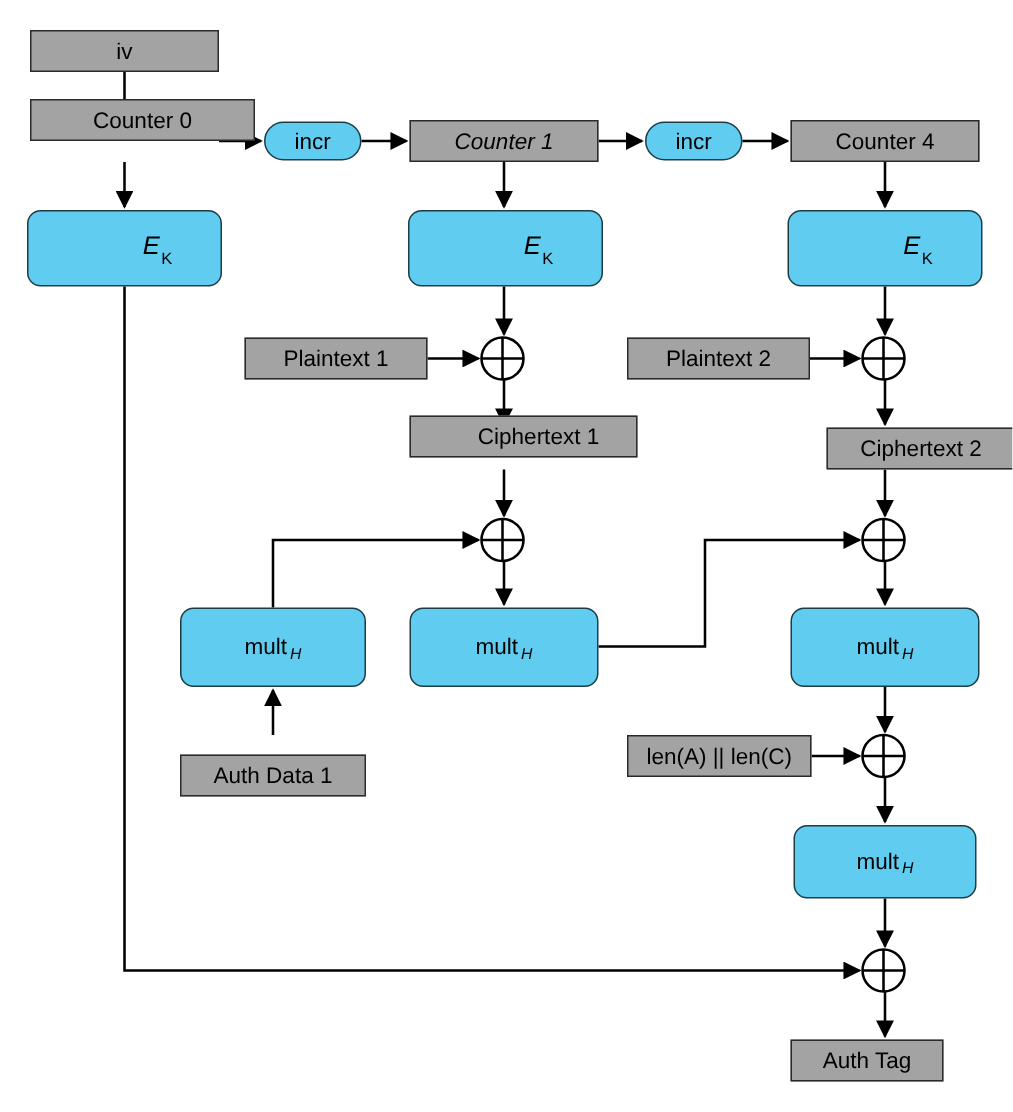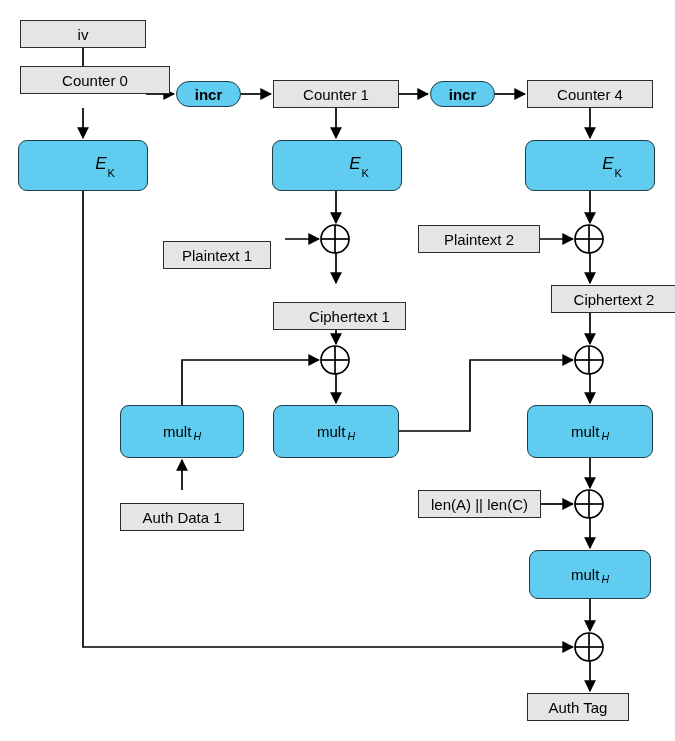--- a/index.html
+++ b/index.html
@@ -31,34 +31,33 @@
     display: flex;
     align-items: center;
     justify-content: center;
     font-size: 15px;
     color: #000000;
     line-height: 1;
     white-space: nowrap;
     z-index: 3;
   }
   .node.rect {
-    background: #e5e5e5;
+    background: #a3a3a3;
     border: 1.6px solid #2b2b2b;
     border-radius: 0;
   }
   .node.blue {
     background: #5FCCF0;
     border: 1.6px solid #1d3c45;
     border-radius: 9px;
   }
   .node.pill {
     background: #5FCCF0;
     border: 1.6px solid #1d3c45;
     border-radius: 13px;
-    font-weight: bold;
   }
   .node .lbl {
     display: inline-block;
   }
   .node .lbl sub {
     font-size: 10.5px;
     font-style: italic;
     vertical-align: baseline;
     position: relative;
     top: 3px;
@@ -175,21 +174,21 @@
   </div>
 
   <div class="node rect" style="left:20px; top:66px; width:150px; height:28px;">
     <span class="lbl">Counter 0</span>
   </div>
 
   <div class="node pill" style="left:176px; top:81px; width:65px; height:26px;">
     <span class="lbl">incr</span>
   </div>
 
-  <div class="node rect" style="left:273px; top:80px; width:126px; height:28px;">
+  <div class="node rect" style="left:273px; top:80px; width:126px; height:28px;font-style:italic;">
     <span class="lbl">Counter 1</span>
   </div>
 
   <div class="node pill" style="left:430px; top:81px; width:65px; height:26px;">
     <span class="lbl">incr</span>
   </div>
 
   <div class="node rect" style="left:527px; top:80px; width:126px; height:28px;">
     <span class="lbl">Counter 4</span>
   </div>
@@ -199,29 +198,29 @@
   </div>
 
   <div class="node blue" style="left:272px; top:140px; width:130px; height:51px;">
     <span class="ek-label"><span>E</span><sub>K</sub></span>
   </div>
 
   <div class="node blue" style="left:525px; top:140px; width:130px; height:51px;">
     <span class="ek-label"><span>E</span><sub>K</sub></span>
   </div>
 
-  <div class="node rect" style="left:163px; top:225px; width:108px; height:28px;margin-top:16px;">
+  <div class="node rect" style="left:163px; top:225px; width:122px; height:28px;">
     <span class="lbl">Plaintext 1</span>
   </div>
 
   <div class="node rect" style="left:418px; top:225px; width:122px; height:28px;">
     <span class="lbl">Plaintext 2</span>
   </div>
 
-  <div class="node rect" style="left:273px; top:302px; width:133px; height:28px;padding-left:20px;">
+  <div class="node rect" style="left:273px; top:277px; width:152px; height:28px;padding-left:20px;">
     <span class="lbl">Ciphertext 1</span>
   </div>
 
   <div class="node rect" style="left:551px; top:285px; width:126px; height:28px;">
     <span class="lbl">Ciphertext 2</span>
   </div>
 
   <div class="node blue" style="left:120px; top:405px; width:124px; height:53px;">
     <span class="lbl"><span>mult</span><sub>H</sub></span>
   </div>

